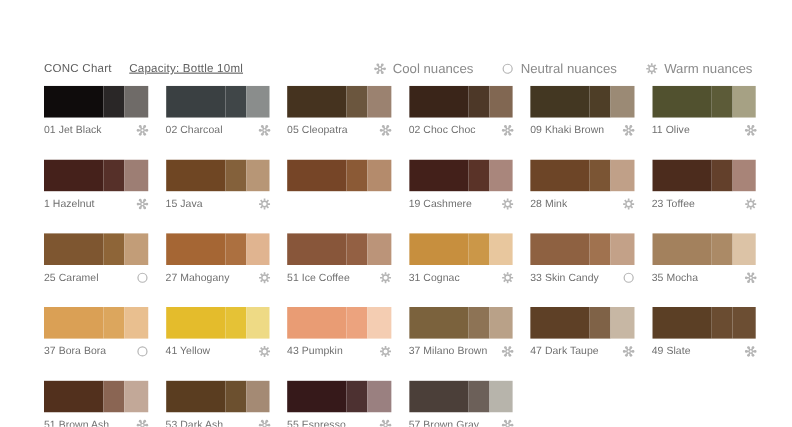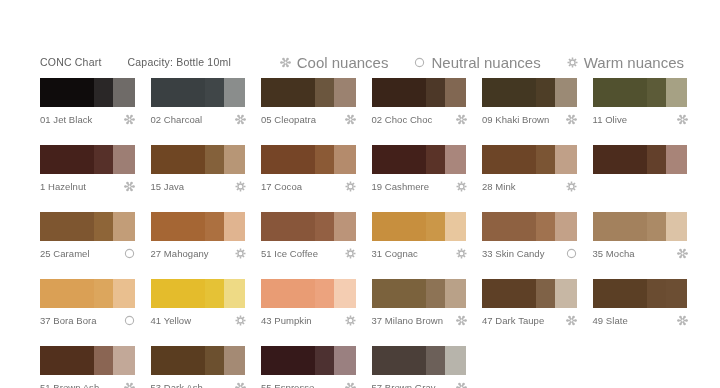--- a/index.html
+++ b/index.html
@@ -40,37 +40,38 @@
   .chart-title {
     font-size: 10.5px;
     color: #5e5e5e;
     letter-spacing: 0.2px;
     white-space: nowrap;
   }
   .capacity {
     font-size: 10.5px;
     color: #5e5e5e;
     letter-spacing: 0.2px;
-    margin-left: 26px;
+    margin-left: 16px;
     white-space: nowrap;
+    text-decoration: underline;
   }
 
   .legend {
     margin-left: auto;
     display: flex;
     align-items: center;
     gap: 26px;
   }
   .legend-item {
     display: flex;
     align-items: center;
     gap: 6px;
   }
   .legend-label {
-    font-size: 15px;
+    font-size: 12px;
     color: #8a8a8a;
     white-space: nowrap;
   }
 
   
   .nuance-icon {
     width: 11px;
     height: 11px;
     flex: 0 0 11px;
     display: block;
@@ -100,21 +101,20 @@
     overflow: hidden;
   }
   .seg-main  { width: 57%; height: 100%; }
   .seg-mid   { width: 20%; height: 100%; }
   .seg-light { width: 23%; height: 100%; }
 
   .shade-meta {
     margin-top: 6px;
     height: 12px;
     display: flex;
-    align-items: center;
     justify-content: space-between;
   }
   .shade-label {
     font-size: 9.5px;
     color: #6f6f6f;
     white-space: nowrap;
     letter-spacing: 0.05px;
   }
 </style>
 </head>
@@ -387,36 +387,20 @@
             </svg>
           </span>
         </div>
       </div>
       <div class="shade-cell">
         <div class="swatch">
           <div class="seg-main" style="background: rgb(118, 69, 39);"></div>
           <div class="seg-mid" style="background: rgb(139, 90, 54);"></div>
           <div class="seg-light" style="background: rgb(180, 139, 108);"></div>
         </div>
-        <div class="shade-meta">
-          <span class="shade-label">17 Cocoa</span>
-          <span class="nuance-icon">
-            <svg viewBox="0 0 11 11" width="11" height="11">
-              <line x1="8.50" y1="5.50" x2="10.50" y2="5.50" stroke="#b5b5b5" stroke-width="1.5" stroke-linecap="butt"></line>
-              <line x1="7.62" y1="7.62" x2="9.04" y2="9.04" stroke="#b5b5b5" stroke-width="1.5" stroke-linecap="butt"></line>
-              <line x1="5.50" y1="8.50" x2="5.50" y2="10.50" stroke="#b5b5b5" stroke-width="1.5" stroke-linecap="butt"></line>
-              <line x1="3.38" y1="7.62" x2="1.96" y2="9.04" stroke="#b5b5b5" stroke-width="1.5" stroke-linecap="butt"></line>
-              <line x1="2.50" y1="5.50" x2="0.50" y2="5.50" stroke="#b5b5b5" stroke-width="1.5" stroke-linecap="butt"></line>
-              <line x1="3.38" y1="3.38" x2="1.96" y2="1.96" stroke="#b5b5b5" stroke-width="1.5" stroke-linecap="butt"></line>
-              <line x1="5.50" y1="2.50" x2="5.50" y2="0.50" stroke="#b5b5b5" stroke-width="1.5" stroke-linecap="butt"></line>
-              <line x1="7.62" y1="3.38" x2="9.04" y2="1.96" stroke="#b5b5b5" stroke-width="1.5" stroke-linecap="butt"></line>
-              <circle cx="5.5" cy="5.5" r="2.5" fill="none" stroke="#b5b5b5" stroke-width="1.3"></circle>
-            </svg>
-          </span>
-        </div>
       </div>
       <div class="shade-cell">
         <div class="swatch">
           <div class="seg-main" style="background: rgb(67, 32, 26);"></div>
           <div class="seg-mid" style="background: rgb(90, 51, 40);"></div>
           <div class="seg-light" style="background: rgb(169, 134, 124);"></div>
         </div>
         <div class="shade-meta">
           <span class="shade-label">19 Cashmere</span>
           <span class="nuance-icon">
@@ -456,20 +440,36 @@
             </svg>
           </span>
         </div>
       </div>
       <div class="shade-cell">
         <div class="swatch">
           <div class="seg-main" style="background: rgb(76, 44, 29);"></div>
           <div class="seg-mid" style="background: rgb(99, 64, 43);"></div>
           <div class="seg-light" style="background: rgb(168, 132, 120);"></div>
         </div>
+        <div class="shade-meta">
+          <span class="shade-label">23 Toffee</span>
+          <span class="nuance-icon">
+            <svg viewBox="0 0 11 11" width="11" height="11">
+              <line x1="8.50" y1="5.50" x2="10.50" y2="5.50" stroke="#b5b5b5" stroke-width="1.5" stroke-linecap="butt"></line>
+              <line x1="7.62" y1="7.62" x2="9.04" y2="9.04" stroke="#b5b5b5" stroke-width="1.5" stroke-linecap="butt"></line>
+              <line x1="5.50" y1="8.50" x2="5.50" y2="10.50" stroke="#b5b5b5" stroke-width="1.5" stroke-linecap="butt"></line>
+              <line x1="3.38" y1="7.62" x2="1.96" y2="9.04" stroke="#b5b5b5" stroke-width="1.5" stroke-linecap="butt"></line>
+              <line x1="2.50" y1="5.50" x2="0.50" y2="5.50" stroke="#b5b5b5" stroke-width="1.5" stroke-linecap="butt"></line>
+              <line x1="3.38" y1="3.38" x2="1.96" y2="1.96" stroke="#b5b5b5" stroke-width="1.5" stroke-linecap="butt"></line>
+              <line x1="5.50" y1="2.50" x2="5.50" y2="0.50" stroke="#b5b5b5" stroke-width="1.5" stroke-linecap="butt"></line>
+              <line x1="7.62" y1="3.38" x2="9.04" y2="1.96" stroke="#b5b5b5" stroke-width="1.5" stroke-linecap="butt"></line>
+              <circle cx="5.5" cy="5.5" r="2.5" fill="none" stroke="#b5b5b5" stroke-width="1.3"></circle>
+            </svg>
+          </span>
+        </div>
       </div>
       <div class="shade-cell">
         <div class="swatch">
           <div class="seg-main" style="background: rgb(126, 86, 48);"></div>
           <div class="seg-mid" style="background: rgb(142, 101, 56);"></div>
           <div class="seg-light" style="background: rgb(194, 157, 120);"></div>
         </div>
         <div class="shade-meta">
           <span class="shade-label">25 Caramel</span>
           <span class="nuance-icon">

